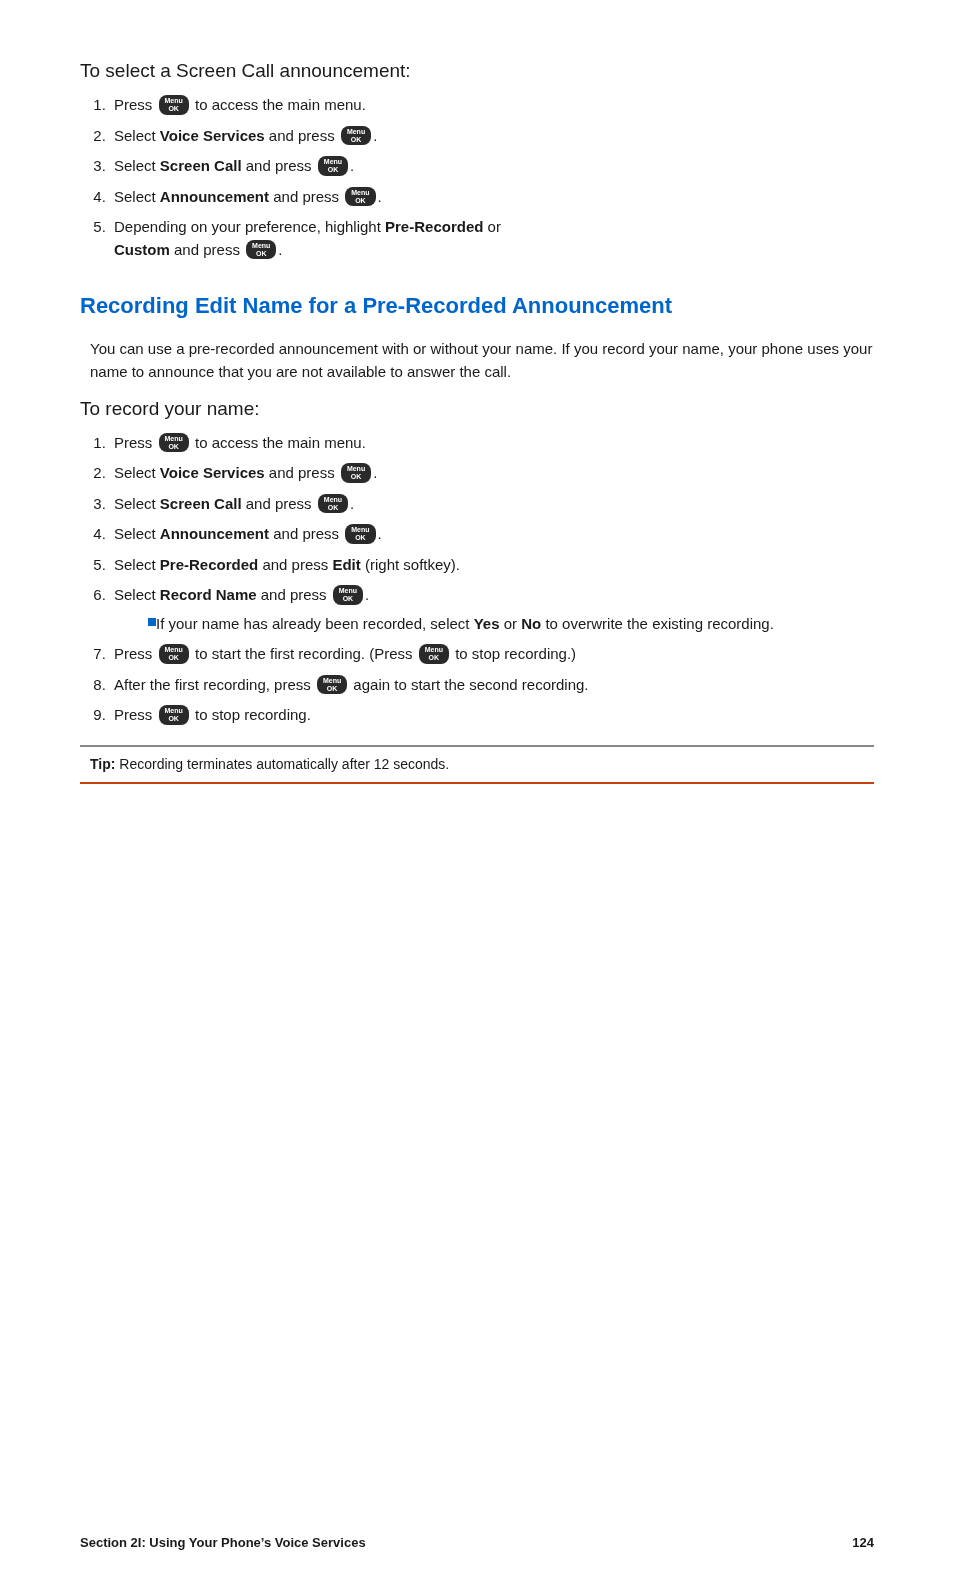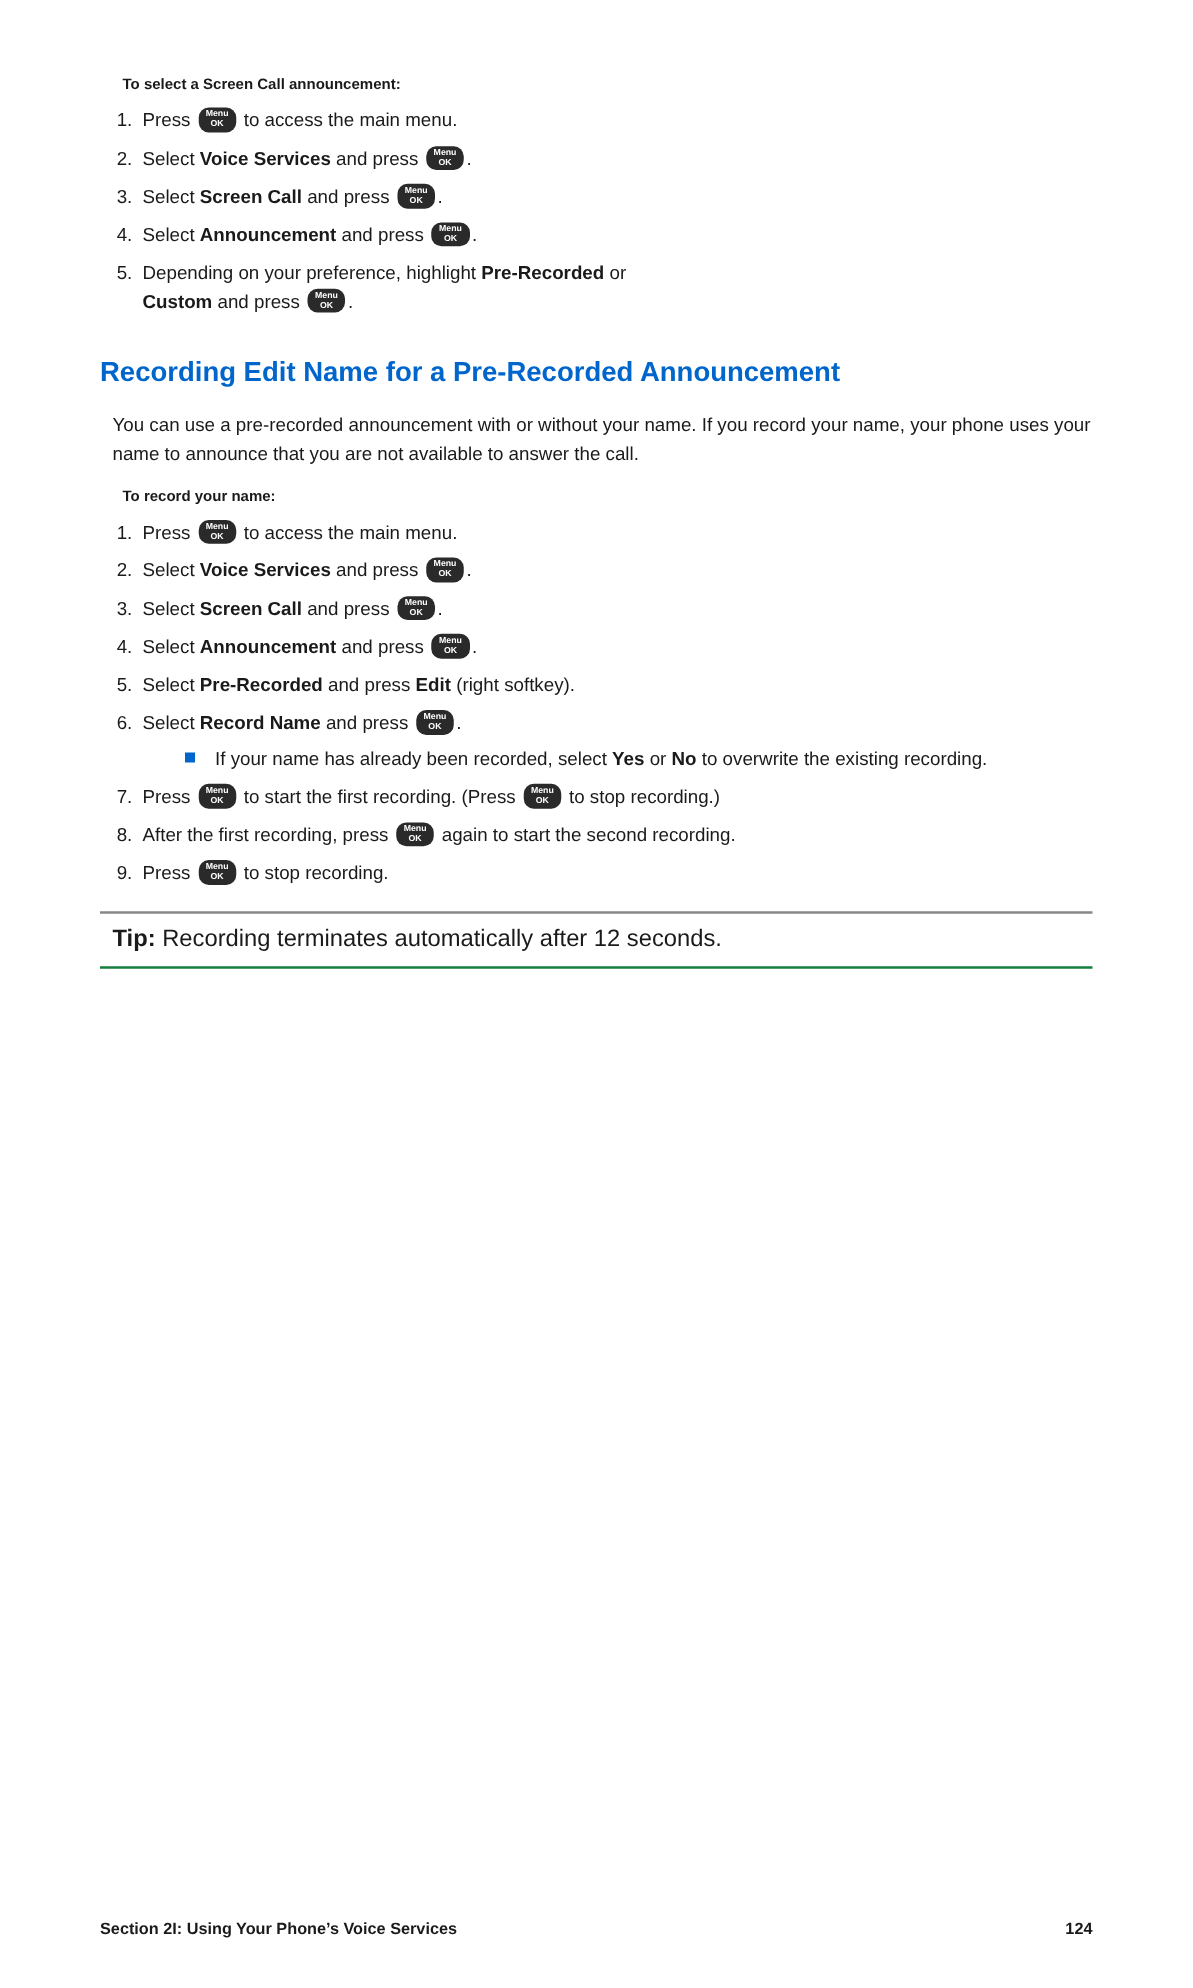--- a/index.html
+++ b/index.html
@@ -19,24 +19,24 @@
     }
 
     h2.section-title {
       font-size: 22px;
       font-weight: bold;
       color: #0066cc;
       margin-bottom: 18px;
     }
 
     .intro-label {
-      font-weight: bold;
-      font-size: 12px;
+      font-weight: normal;
+      font-size: 19px;
       margin-bottom: 12px;
-      margin-left: 18px;
+      margin-left: 0;
     }
 
     ol {
       margin-left: 30px;
       margin-bottom: 10px;
     }
 
     ol li {
       margin-bottom: 8px;
       font-size: 15px;
@@ -62,40 +62,40 @@
 
     .bullet-sub {
       list-style: none;
       margin-left: 30px;
       margin-top: 6px;
     }
 
     .bullet-sub li {
       display: flex;
       align-items: flex-start;
-      gap: 16px;
+      gap: 0;
       font-size: 15px;
       line-height: 1.5;
     }
 
     .bullet-square {
       display: inline-block;
       width: 8px;
       height: 8px;
       background: #0066cc;
       margin-top: 5px;
       flex-shrink: 0;
     }
 
     .tip-box {
       border-top: 2px solid #888;
-      border-bottom: 2px solid #15803d;
+      border-bottom: 2px solid #c2410c;
       padding: 8px 10px;
       margin-top: 18px;
-      font-size: 19px;
+      font-size: 14px;
       line-height: 1.4;
     }
 
     .tip-box .tip-label {
       font-weight: bold;
     }
 
     .page-footer {
       position: absolute;
       bottom: 40px;

